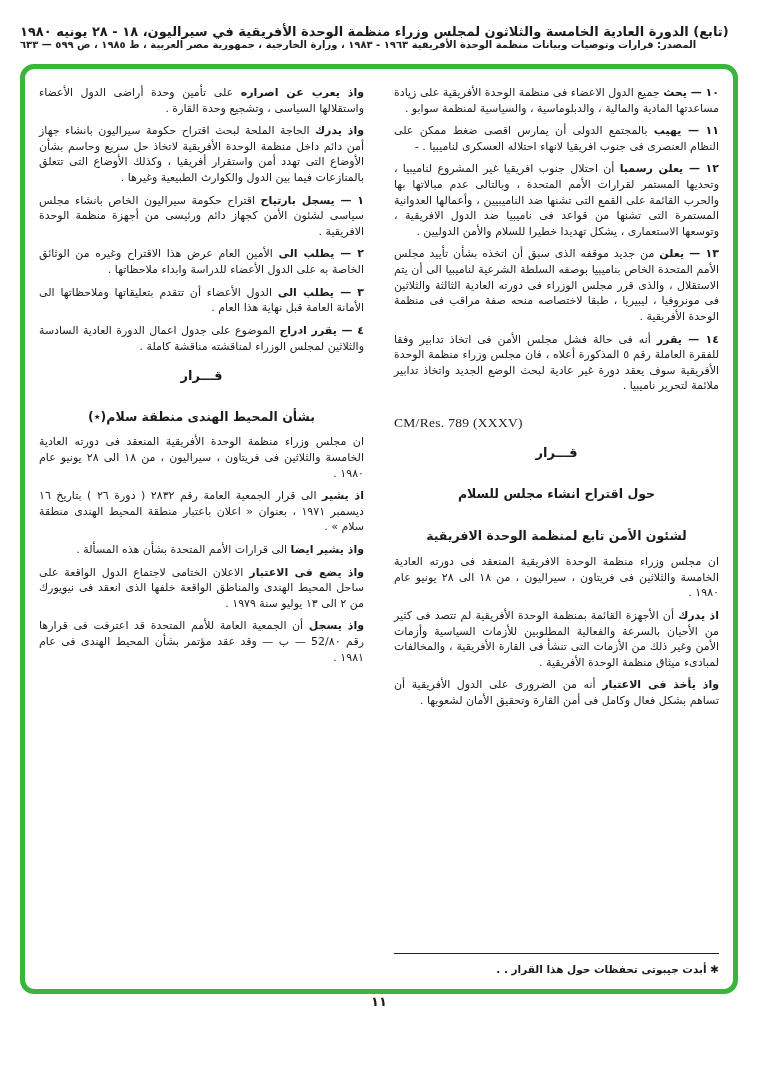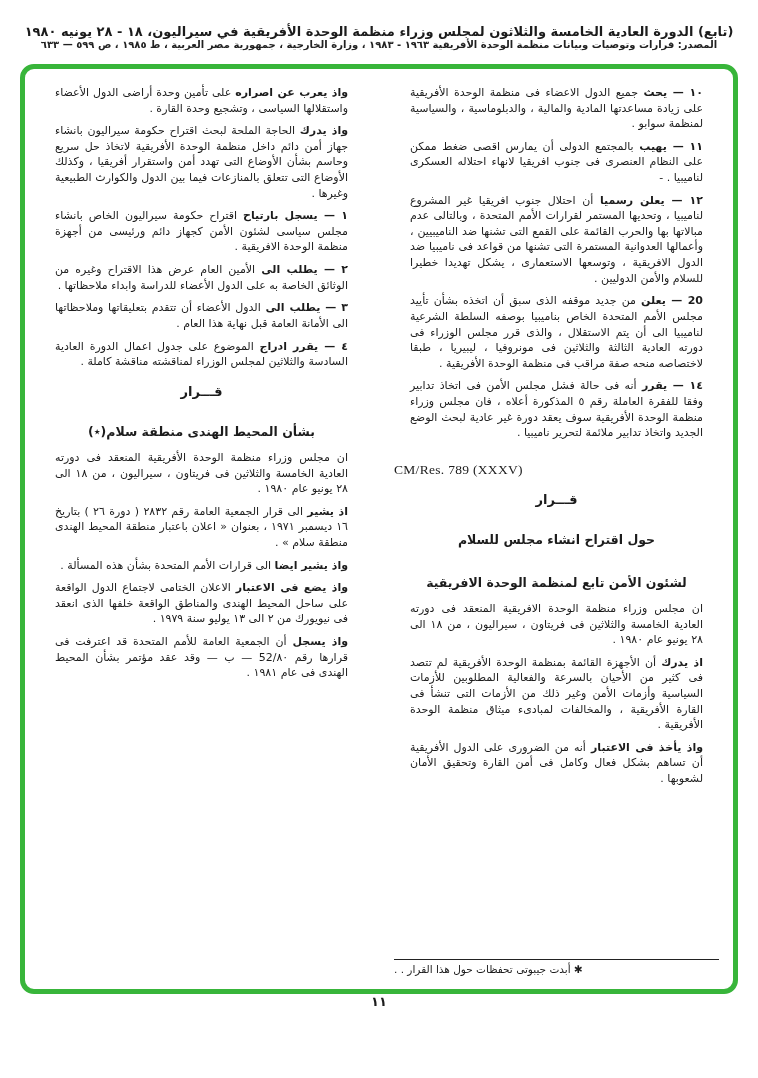--- a/index.html
+++ b/index.html
@@ -5,49 +5,49 @@
   * { box-sizing: border-box; }
   html, body { margin: 0; padding: 0; }
   body {
     width: 758px; height: 1078px;
     background: #ffffff;
     font-family: "DejaVu Sans", sans-serif;
     color: #1c1c1c;
     position: relative;
     overflow: hidden;
   }
-  .header { direction: rtl; text-align: center; padding-top: 24px; }
+  .header { direction: rtl; text-align: left; padding-top: 24px; padding-left: 20px; }
   .header-line1 { font-size: 13px; font-weight: bold; }
   .header-line2 { font-size: 10px; font-weight: bold; margin-top: 0; color: #222; }
   .frame {
     margin: 14px 20px 0;
     border: 5px solid #38b53a;
     border-radius: 14px;
     padding: 16px 14px 12px;
     height: 930px;
     overflow: hidden;
     background: #fff;
   }
   .cols { direction: rtl; display: flex; gap: 30px; height: 100%; }
   .col { flex: 1; display: flex; flex-direction: column; font-size: 11px; line-height: 1.42; }
-  .para { direction: rtl; text-align: justify; margin: 0 16px 7px; }
+  .para { direction: rtl; text-align: justify; margin: 0 0 7px; }
   .lead { font-weight: bold; }
   .ref {
     direction: ltr; text-align: left;
     font-family: "Liberation Serif", serif;
     font-size: 13.5px; margin: 12px 0 6px; letter-spacing: 0.3px;
   }
   .res-title { text-align: center; font-weight: bold; font-size: 13px; margin: 6px 0; letter-spacing: 2px; }
   .res-subtitle { text-align: center; font-weight: bold; font-size: 12.5px; margin: 16px 0 9px; }
   .footnote {
     margin-top: auto;
     border-top: 1.5px solid #222;
-    padding-top: 2px;
-    font-weight: normal; font-size: 10.5px;
-    direction: rtl; text-align: left;
+    padding-top: 8px;
+    font-weight: bold; font-size: 10.5px;
+    direction: rtl; text-align: right;
   }
   .page-number { text-align: center; font-size: 13px; font-weight: bold; }
 </style>
 </head>
 <body>
 
 <div class="header">
   <div class="header-line1">(تابع) الدورة العادية الخامسة والثلاثون لمجلس وزراء منظمة الوحدة الأفريقية في سيراليون، ١٨ - ٢٨ يونيه ١٩٨٠</div>
   <div class="header-line2">المصدر: قرارات وتوصيات وبيانات منظمة الوحدة الأفريقية ١٩٦٣ - ١٩٨٣ ، وزارة الخارجية ، جمهورية مصر العربية ، ط ١٩٨٥ ، ص ٥٩٩ — ٦٣٣</div>
 </div>
@@ -62,21 +62,21 @@
       </p>
       <p class="para">
         <span class="lead">١١ — يهيب</span>
         <span>بالمجتمع الدولى أن يمارس اقصى ضغط ممكن على النظام العنصرى فى جنوب افريقيا لانهاء احتلاله العسكرى لناميبيا . -</span>
       </p>
       <p class="para">
         <span class="lead">١٢ — يعلن رسميا</span>
         <span>أن احتلال جنوب افريقيا غير المشروع لناميبيا ، وتحديها المستمر لقرارات الأمم المتحدة ، وبالتالى عدم مبالاتها بها والحرب القائمة على القمع التى تشنها ضد الناميبيين ، وأعمالها العدوانية المستمرة التى تشنها من قواعد فى ناميبيا ضد الدول الافريقية ، وتوسعها الاستعمارى ، يشكل تهديدا خطيرا للسلام والأمن الدوليين .</span>
       </p>
       <p class="para">
-        <span class="lead">20 — يعلن</span>
+        <span class="lead">١٣ — يعلن</span>
         <span>من جديد موقفه الذى سبق أن اتخذه بشأن تأييد مجلس الأمم المتحدة الخاص بناميبيا بوصفه السلطة الشرعية لناميبيا الى أن يتم الاستقلال ، والذى قرر مجلس الوزراء فى دورته العادية الثالثة والثلاثين فى مونروفيا ، ليبيريا ، طبقا لاختصاصه منحه صفة مراقب فى منظمة الوحدة الأفريقية .</span>
       </p>
       <p class="para">
         <span class="lead">١٤ — يقرر</span>
         <span>أنه فى حالة فشل مجلس الأمن فى اتخاذ تدابير وفقا للفقرة العاملة رقم ٥ المذكورة أعلاه ، فان مجلس وزراء منظمة الوحدة الأفريقية سوف يعقد دورة غير عادية لبحث الوضع الجديد واتخاذ تدابير ملائمة لتحرير ناميبيا .</span>
       </p>
 
       <div class="ref">CM/Res. 789 (XXXV)</div>
       <div class="res-title">قـــرار</div>
       <div class="res-subtitle">حول اقتراح انشاء مجلس للسلام</div>

